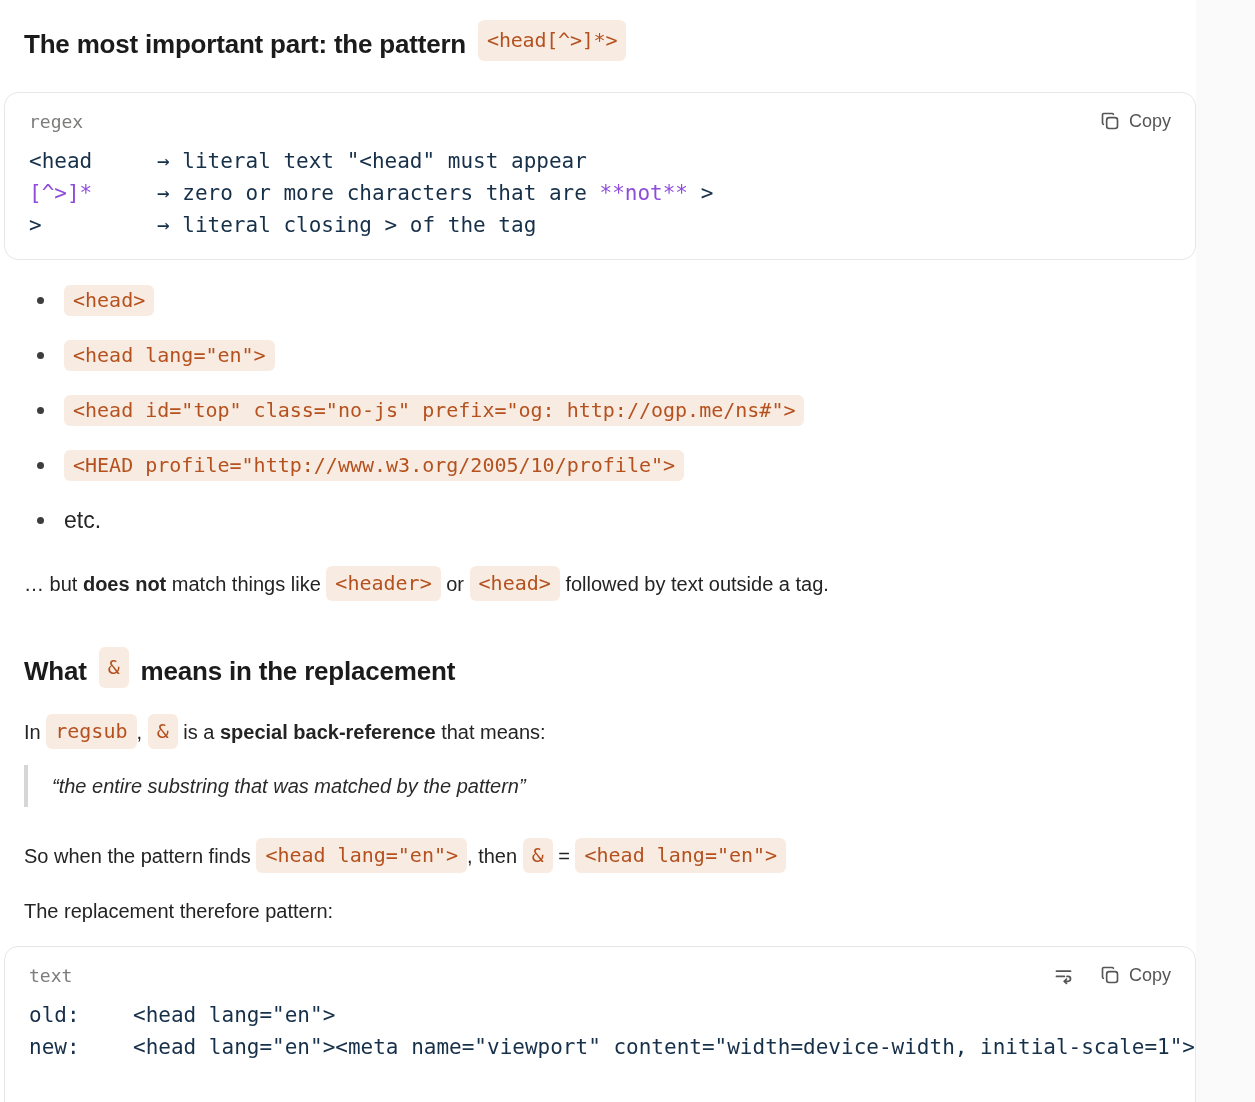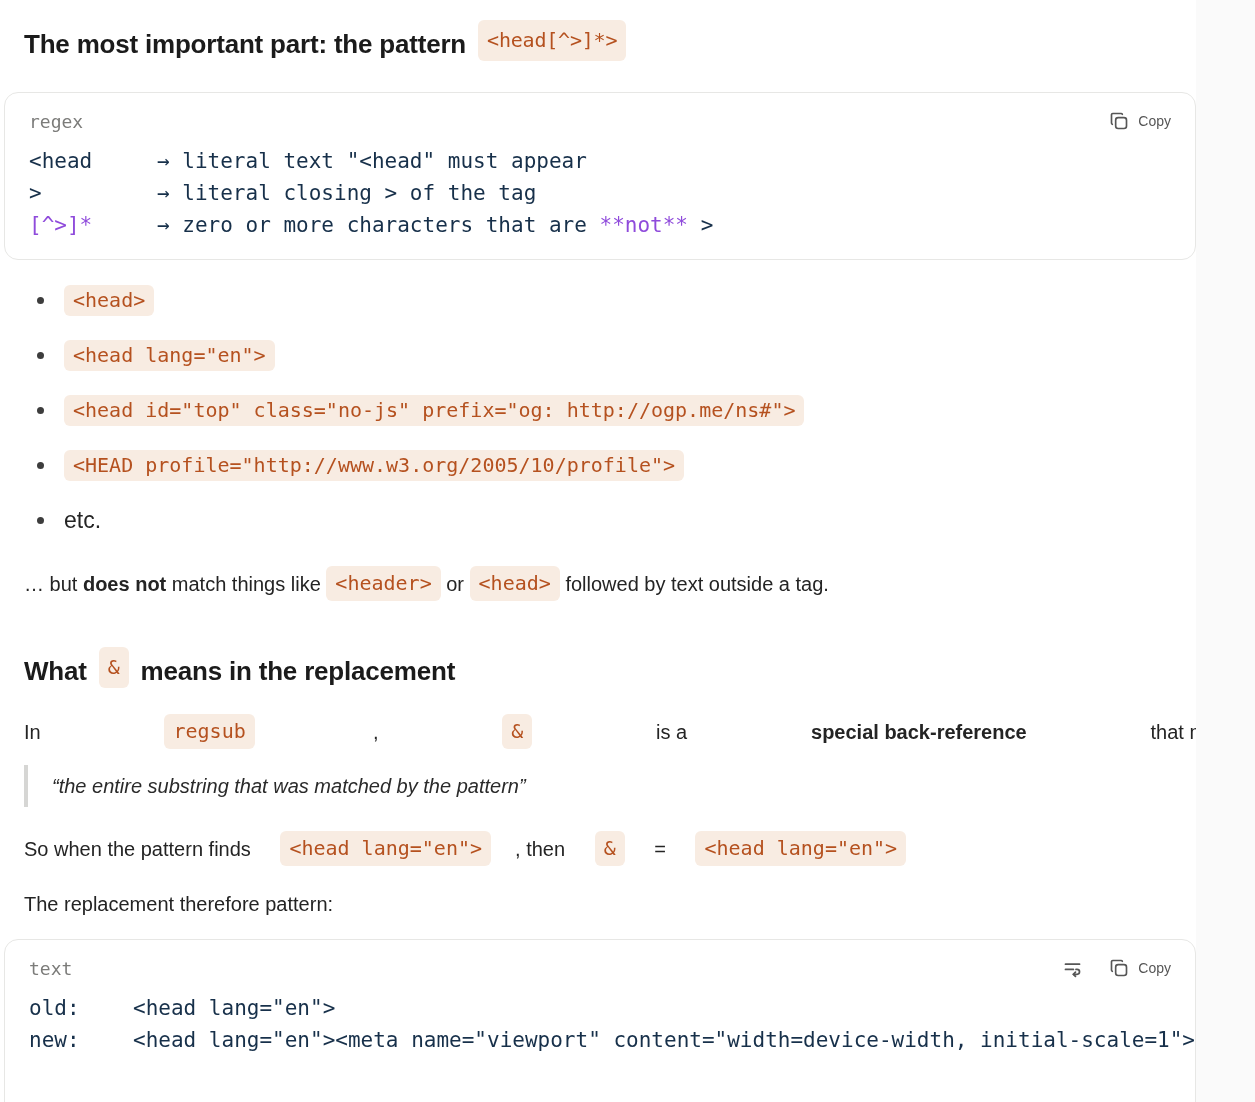--- a/index.html
+++ b/index.html
@@ -10,44 +10,44 @@
 
   .h2 { margin:20px 0 0 24px; font-size:26px; font-weight:700; color:#1b1b1b; letter-spacing:-0.2px; line-height:34px; display:flex; align-items:flex-end; gap:12px; }
   .h2 .chip { font-size:20px; font-weight:400; padding:3px 9px 4px; }
 
   .chip { font-family:"DejaVu Sans Mono", monospace; font-size:20px; color:#b5511f; background:#f8ece2; border-radius:6px; padding:3px 9px 4px; white-space:pre; }
 
   .card { margin-left:4px; width:1192px; background:#ffffff; border:1px solid #e7e7e5; border-radius:14px; overflow:hidden; }
   .card-head { display:flex; justify-content:space-between; align-items:center; padding:16px 24px 0 24px; height:40px; }
   .lang { font-family:"DejaVu Sans Mono", monospace; font-size:18px; color:#7c7c7a; }
   .head-actions { display:flex; align-items:center; gap:26px; }
-  .iconbtn, .copybtn { display:flex; align-items:center; gap:9px; background:none; border:none; cursor:pointer; color:#565656; font-family:"Liberation Sans", sans-serif; font-size:14px; padding:0; }
+  .iconbtn, .copybtn { display:flex; align-items:center; gap:9px; background:none; border:none; cursor:pointer; color:#565656; font-family:"Liberation Sans", sans-serif; font-size:18px; padding:0; }
   .iconbtn svg, .copybtn svg { display:block; }
   .card-body { padding:12px 24px 18px 24px; font-family:"DejaVu Sans Mono", monospace; font-size:21px; color:#17304a; }
   .cl { line-height:32px; white-space:pre; }
   .tok { display:inline-block; width:128px; white-space:pre; }
   .tok2 { display:inline-block; width:104px; white-space:pre; }
   .purple { color:#8f4bdb; }
 
   .para { margin:0 0 0 24px; font-size:20px; line-height:28px; color:#242424; display:block; }
   .para .b { font-weight:700; }
   .inlinechips { display:flex; align-items:center; flex-wrap:wrap; row-gap:6px; }
   .inlinechips span.t { white-space:pre; }
 
   .p-matches { margin-top:32px; }
   ul.list { list-style:none; margin:25px 0 0 64px; }
   ul.list li { position:relative; margin-bottom:24px; display:flex; align-items:center; min-height:30px; }
   ul.list li::before { content:""; position:absolute; left:-27px; top:12px; width:7px; height:7px; border-radius:50%; background:#3d3d3d; }
   ul.list li .plain { font-size:23px; color:#242424; }
 
   .p-caveat { margin-top:31px; }
   .h2b { margin-top:46px; }
-  .p-regsub { margin-top:26px;justify-content:space-between; }
+  .p-regsub { margin-top:26px; }
   .quote { margin:16px 0 0 24px; border-left:4px solid #d6d6d4; padding:7px 0 7px 24px; font-style:italic; font-size:20px; line-height:28px; color:#2a2a2a; }
-  .p-finds { margin-top:24px;gap:24px; }
+  .p-finds { margin-top:31px; }
   .p-repl { margin-top:24px; }
   .card1 { margin-top:31px; }
   .card2 { margin-top:21px; height:200px; }
 </style>
 </head>
 <body>
 
 <div class="page">
 
   <h2 class="h2">
@@ -65,22 +65,22 @@
                 <rect x="8" y="8" width="13" height="13" rx="3"></rect>
                 <path d="M4 16c-.6-.2-1-.8-1-1.5v-10A1.5 1.5 0 0 1 4.5 3h10c.7 0 1.3.4 1.5 1"></path>
               </svg>
             </span>
           <span>Copy</span>
         </button>
       </div>
     </div>
     <div class="card-body">
       <div class="cl"><span class="tok">&lt;head</span><span>→ literal text "&lt;head" must appear</span></div>
+      <div class="cl"><span class="tok purple">[^&gt;]*</span><span>→ zero or more characters that are </span><span class="purple">**not**</span><span> &gt;</span></div>
       <div class="cl"><span class="tok">&gt;</span><span>→ literal closing &gt; of the tag</span></div>
-      <div class="cl"><span class="tok purple">[^&gt;]*</span><span>→ zero or more characters that are </span><span class="purple">**not**</span><span> &gt;</span></div>
     </div>
   </div>
 
 
   <ul class="list">
     <li>
         <code class="chip">&lt;head&gt;</code>
       </li>
     <li>
         <code class="chip">&lt;head lang="en"&gt;</code>

